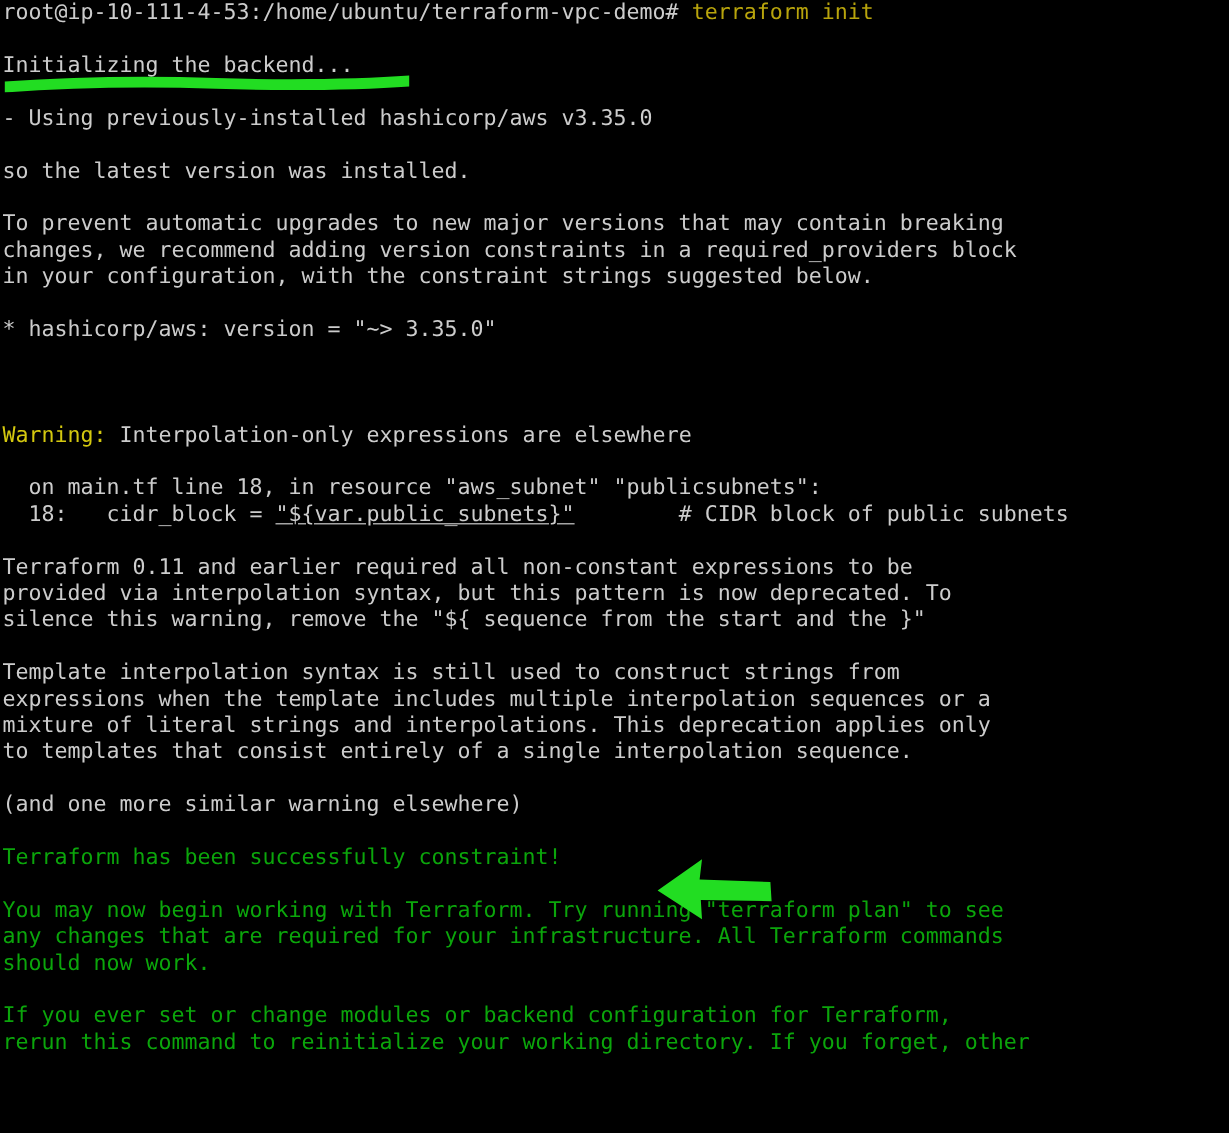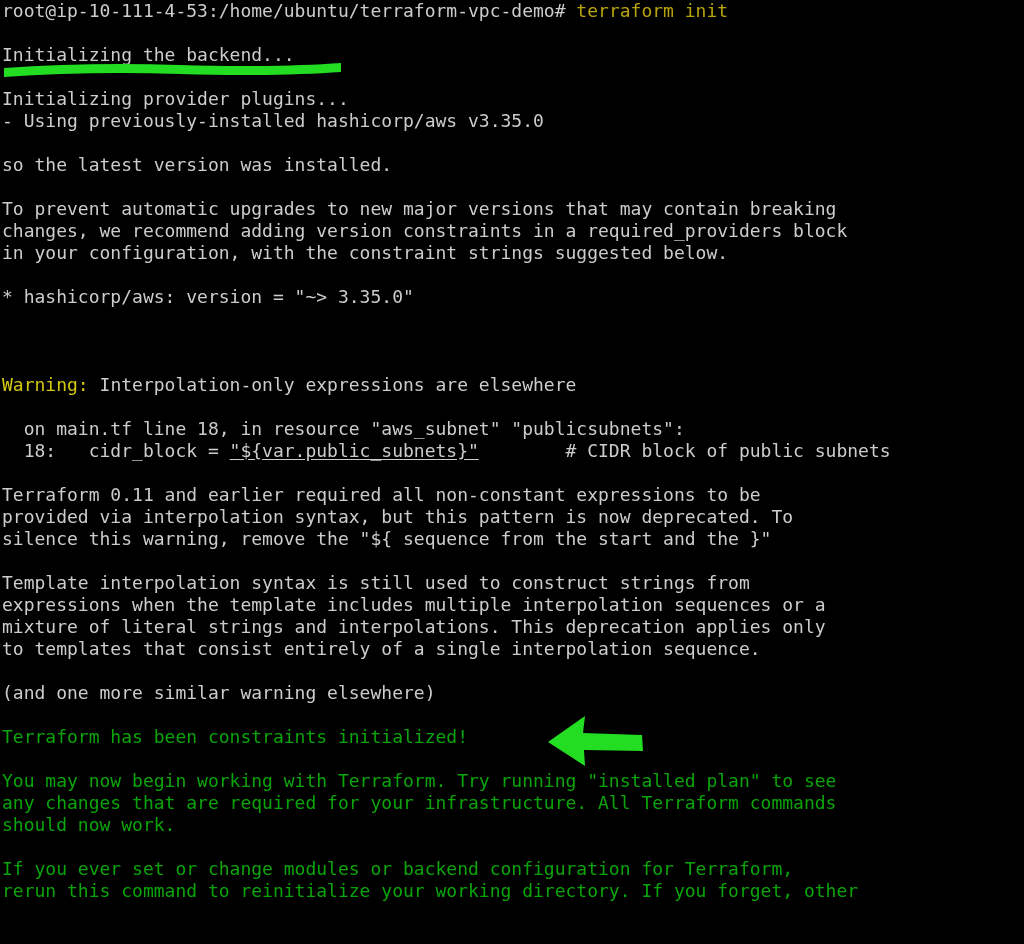--- a/index.html
+++ b/index.html
@@ -76,21 +76,20 @@
   <div id="screen">
 
     <div class="line"><span class="seg c-white">root@ip-10-111-4-53:/home/ubuntu/terraform-vpc-demo#</span><span class="seg c-yellow"> terraform init</span></div>
 
     <div class="line blank"> </div>
 
     <div class="line"><span class="seg c-white">Initializing the backend...</span></div>
 
     <div class="line blank"> </div>
 
-    <div class="line"><span class="seg c-white">Initializing provider plugins...</span></div>
 
     <div class="line"><span class="seg c-white">- Using previously-installed hashicorp/aws v3.35.0</span></div>
 
     <div class="line blank"> </div>
 
 
     <div class="line"><span class="seg c-white">so the latest version was installed.</span></div>
 
     <div class="line blank"> </div>
 
@@ -134,25 +133,25 @@
     <div class="line"><span class="seg c-white">mixture of literal strings and interpolations. This deprecation applies only</span></div>
 
     <div class="line"><span class="seg c-white">to templates that consist entirely of a single interpolation sequence.</span></div>
 
     <div class="line blank"> </div>
 
     <div class="line"><span class="seg c-white">(and one more similar warning elsewhere)</span></div>
 
     <div class="line blank"> </div>
 
-    <div class="line"><span class="seg c-green">Terraform has been constraints initialized!</span></div>
+    <div class="line"><span class="seg c-green">Terraform has been successfully constraint!</span></div>
 
     <div class="line blank"> </div>
 
-    <div class="line"><span class="seg c-green">You may now begin working with Terraform. Try running "installed plan" to see</span></div>
+    <div class="line"><span class="seg c-green">You may now begin working with Terraform. Try running "terraform plan" to see</span></div>
 
     <div class="line"><span class="seg c-green">any changes that are required for your infrastructure. All Terraform commands</span></div>
 
     <div class="line"><span class="seg c-green">should now work.</span></div>
 
     <div class="line blank"> </div>
 
     <div class="line"><span class="seg c-green">If you ever set or change modules or backend configuration for Terraform,</span></div>
 
     <div class="line"><span class="seg c-green">rerun this command to reinitialize your working directory. If you forget, other</span></div>

